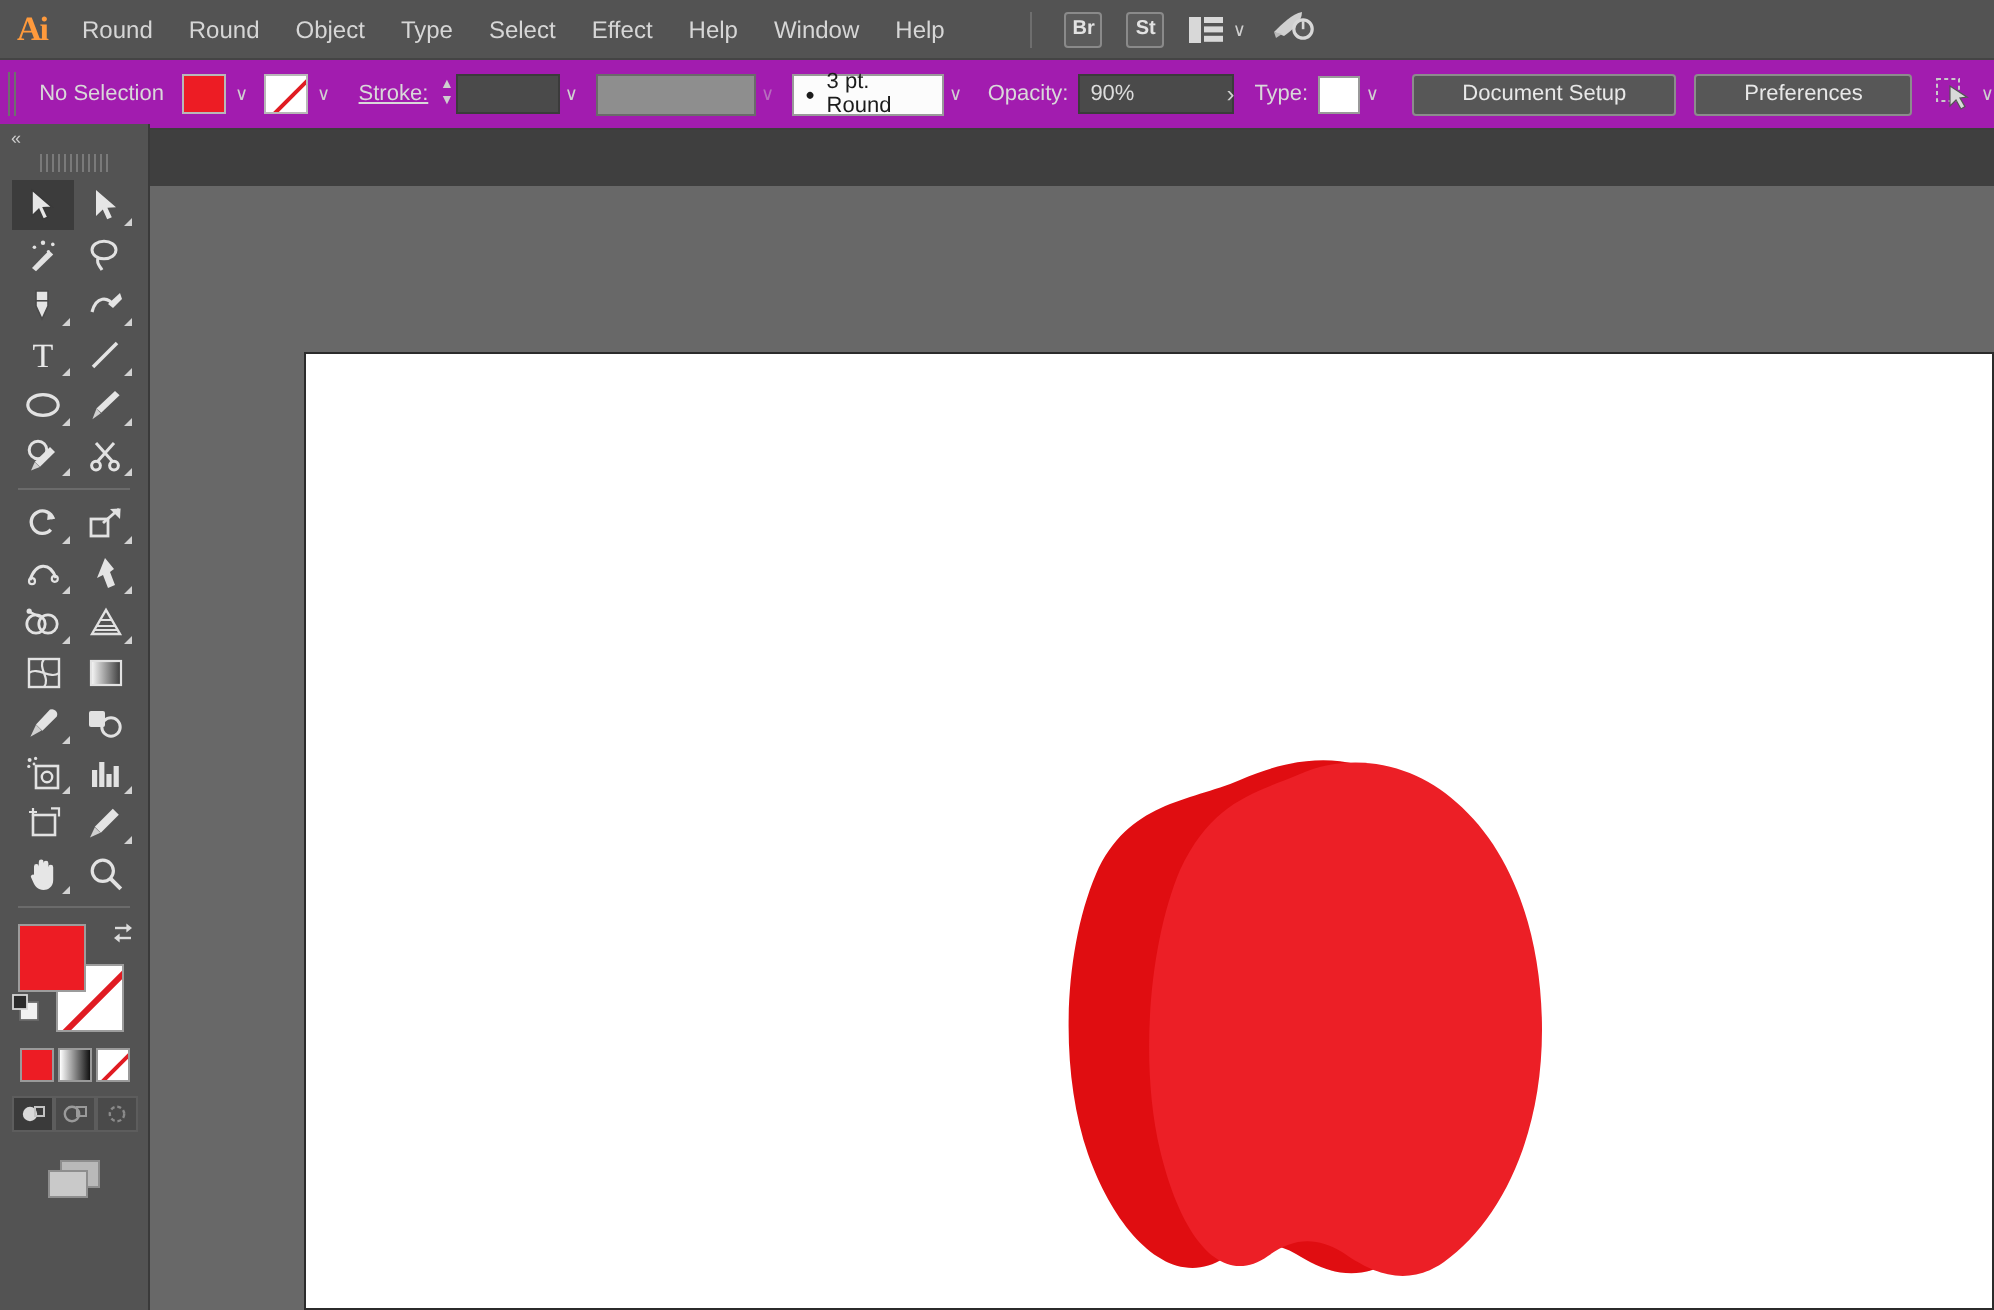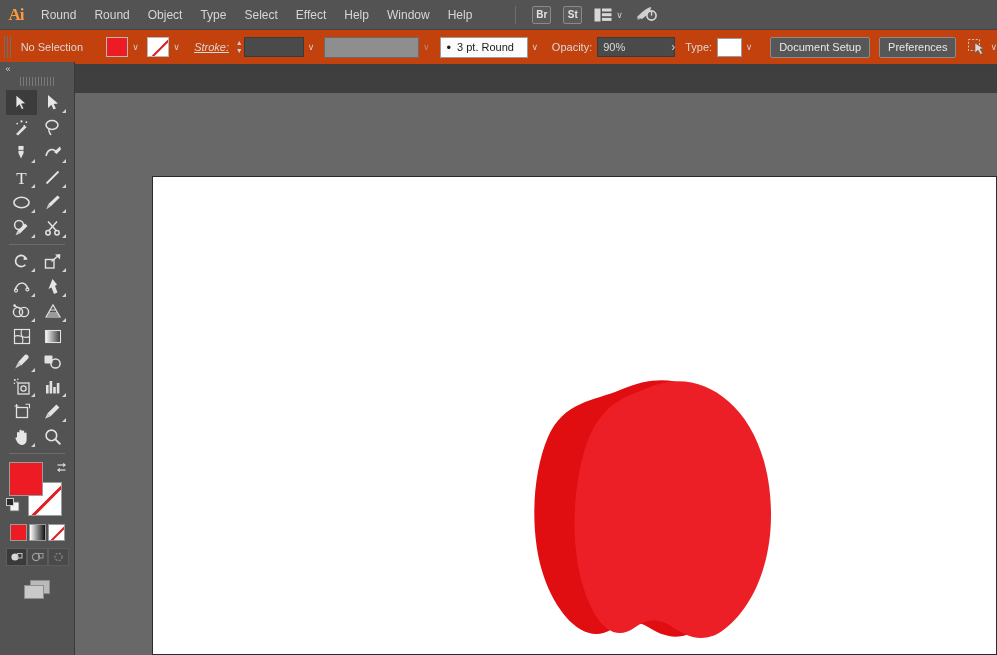--- a/index.html
+++ b/index.html
@@ -37,21 +37,21 @@
     display: flex; align-items: center; justify-content: center;
     margin: 0 6px; background: #5b5b5b; cursor: pointer;
   }
   .ws-icon { display: flex; align-items: center; margin-left: 6px; cursor: pointer; }
   .chev { color: #cfcfcf; font-size: 9px; margin-left: 4px; }
   .rocket { margin-left: 12px; margin-right: 2px; cursor: pointer; }
 
   
   #controlbar {
     position: absolute; top: 30px; left: 0; width: 997px; height: 35px;
-    background: #c2410c; border-bottom: 1px solid #3d3d3d;
+    background: #a21caf; border-bottom: 1px solid #3d3d3d;
     display: flex; align-items: center; padding-left: 4px;
   }
   .grip-v {
     width: 7px; height: 22px; margin-right: 4px;
     background: repeating-linear-gradient(90deg,#6f6f6f 0 1px,transparent 1px 3px);
   }
   .cb-label { color: #d9d9d9; font-size: 11px; white-space: nowrap; }
   .swatch-red { width: 22px; height: 20px; background: #ED1C24; border: 1px solid #b8b8b8; }
   .swatch-white { width: 26px; height: 19px; background: #fff; border: 1px solid #9a9a9a; }
   .swatch-none {
@@ -78,21 +78,21 @@
   .field-light {
     height: 21px; background: #8e8e8e; border: 1px solid #6a6a6a;
   }
   .field-white {
     height: 21px; background: #fcfcfc; border: 1px solid #9a9a9a;
     display: flex; align-items: center; color: #1c1c1c; font-size: 11px; padding: 0 6px;
   }
   .bullet { font-size: 13px; margin-right: 6px; line-height: 1; }
   .btn-outline {
     height: 21px; border: 1px solid #8c8c8c; border-radius: 2px;
-    display: flex; align-items: center; padding: 0 8px;
+    display: flex; align-items: center; padding: 0 24px;
     color: #e8e8e8; font-size: 11px; background: #575757; cursor: pointer; white-space: nowrap;
   }
 
   
   #tabbar {
     position: absolute; top: 65px; left: 0; width: 997px; height: 28px;
     background: #3f3f3f; display: flex; align-items: flex-end;
   }
   #tabbar-left { width: 75px; height: 28px; background: #3f3f3f; }
   .doc-tab {
@@ -235,21 +235,21 @@
     <div style="display:flex;align-items:center;">
       <div class="swatch-red"></div>
       <div class="dd-arrow">∨</div>
     </div>
 
     <div style="display:flex;align-items:center;margin-left:4px;">
       <div class="swatch-none"></div>
       <div class="dd-arrow">∨</div>
     </div>
 
-    <div class="cb-label" style="margin-left:10px;text-decoration:underline;font-style:italic;">Stroke:</div>
+    <div class="cb-label" style="margin-left:10px;text-decoration:underline;">Stroke:</div>
 
     <div class="stepper" style="margin-left:5px;">
       <span>▲</span>
       <span>▼</span>
     </div>
 
     <div class="field-dark" style="width:62px;"></div>
     <div class="dd-arrow">∨</div>
 
     <div class="field-light" style="width:100px;margin-left:6px;"></div>

